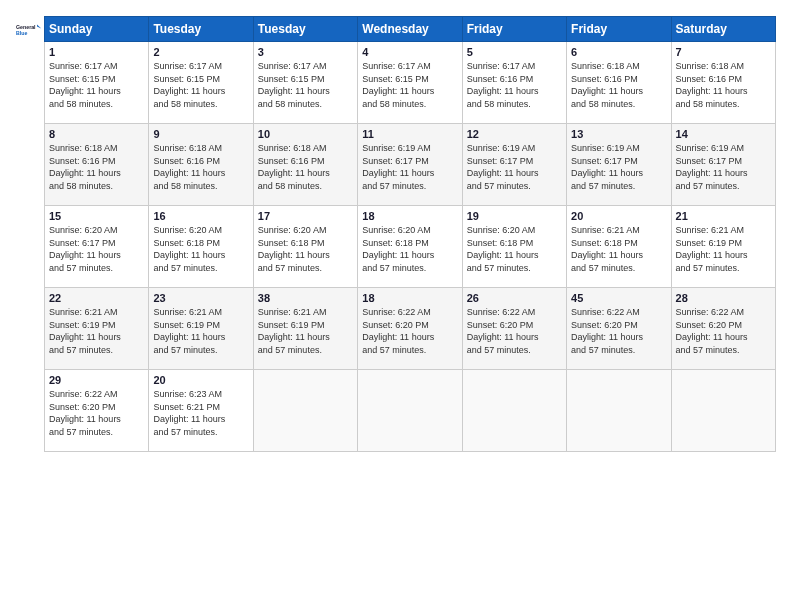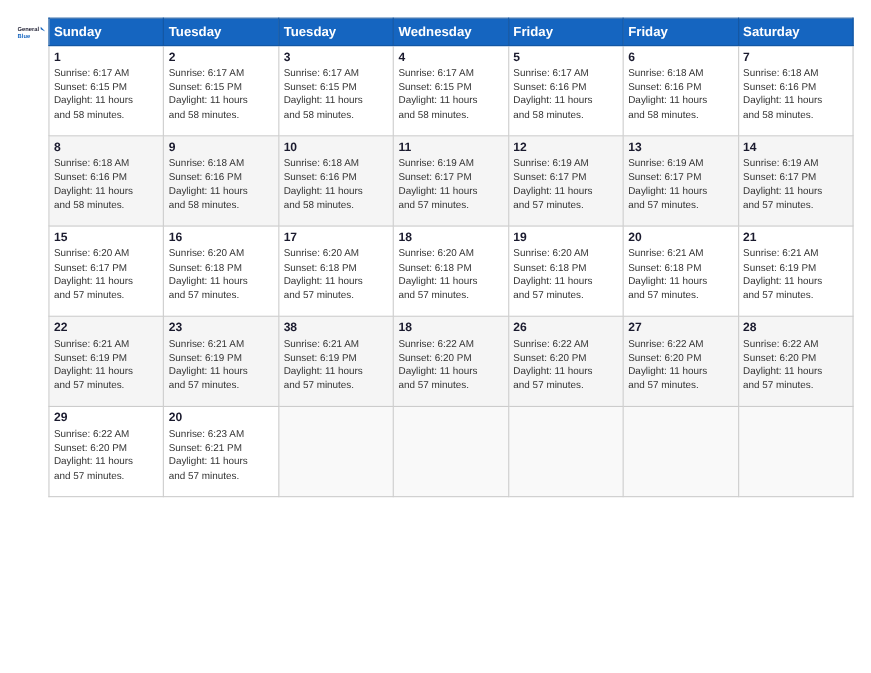--- a/index.html
+++ b/index.html
@@ -353,21 +353,21 @@
           <td>
         <span class="day-num">26</span>
         <div class="day-info">
           <span>Sunrise: 6:22 AM</span><br>
           <span>Sunset: 6:20 PM</span><br>
           <span>Daylight: 11 hours</span><br>
           <span>and 57 minutes.</span>
         </div>
       </td>
           <td>
-        <span class="day-num">27</span>
+        <span class="day-num">45</span>
         <div class="day-info">
           <span>Sunrise: 6:22 AM</span><br>
           <span>Sunset: 6:20 PM</span><br>
           <span>Daylight: 11 hours</span><br>
           <span>and 57 minutes.</span>
         </div>
       </td>
           <td>
         <span class="day-num">28</span>
         <div class="day-info">

